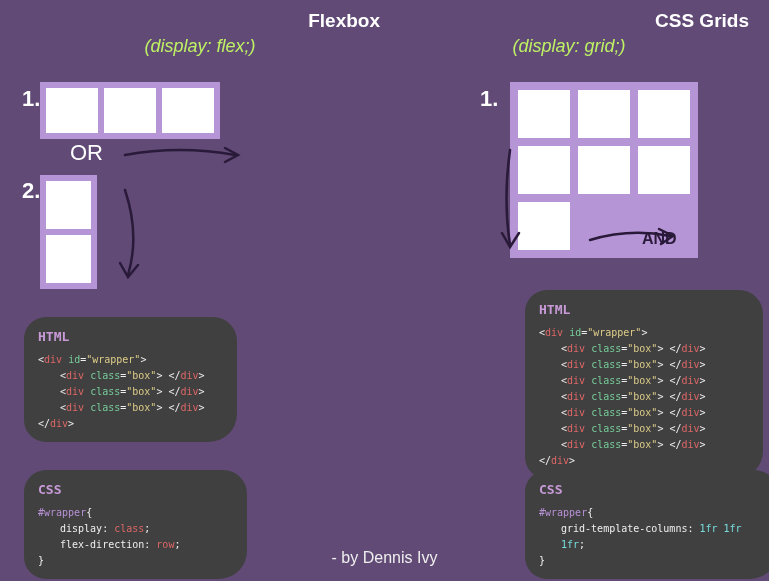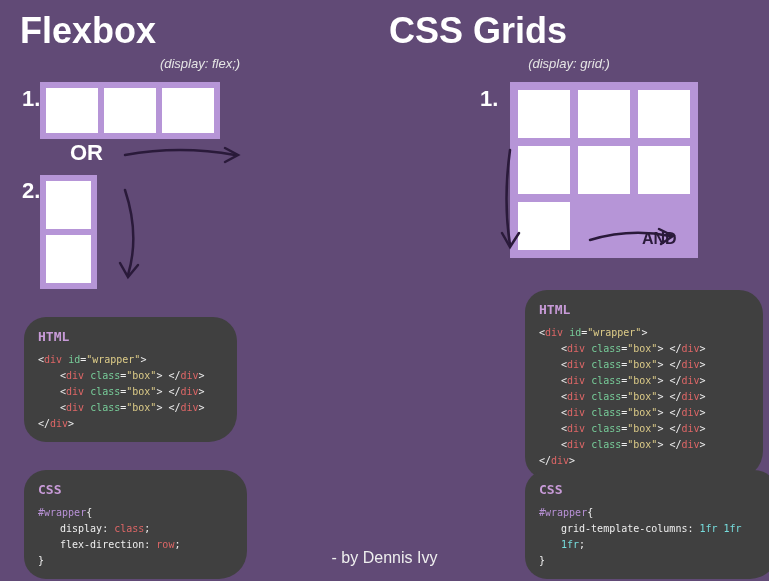--- a/index.html
+++ b/index.html
@@ -1,23 +1,23 @@
 <!DOCTYPE html>
 <html><head>
 <meta charset="utf-8">
 <style>
 body{margin:0;background:#614a76;color:#fff;font-family:Arial,sans-serif;width:769px;height:581px;overflow:hidden;position:relative}
 .col{position:absolute;top:10px;width:360px}
 .left{left:20px}.right{right:20px}
-h1{text-align:left;margin:0;font-size:36px;font-weight:700}
-.sub{text-align:center;font-style:italic;margin:4px 0 12px;font-size:13px;color:#e5e5e5}
+h1{text-align:right;margin:0;font-size:19px;font-weight:700}
+.sub{text-align:center;font-style:italic;margin:4px 0 12px;font-size:18px;color:#bef264}
 .num{position:absolute;font-size:22px;font-weight:700}
 .flexrow{position:absolute;left:40px;top:82px;background:#b695d7;padding:6px;display:flex;gap:6px}
 .flexrow .box{width:52px;height:45px;background:#fff}
-.or-label{position:absolute;left:70px;top:140px;font-size:22px;font-weight:700}
+.or-label{position:absolute;left:70px;top:140px;font-size:22px;font-weight:400}
 .flexcol{position:absolute;left:40px;top:175px;background:#b695d7;padding:6px;display:flex;flex-direction:column;gap:6px}
 .flexcol .box{width:45px;height:48px;background:#fff}
 .grid{position:absolute;left:510px;top:82px;background:#b695d7;padding:8px;display:grid;grid-template-columns:repeat(3,52px);gap:8px}
 .grid .box{width:52px;height:48px;background:#fff}
 .and-label{position:absolute;left:642px;top:230px;font-size:16px;font-weight:700;color:#2a1a3a}
 .codecard{position:absolute;background:#404040;border-radius:22px 24px 28px 22px;padding:10px 14px;font-family:Consolas,monospace;font-size:10px;line-height:1.6}
 .codecard .ttl{color:#c89bd8;font-size:13px;font-weight:700;margin:0 0 4px}
 .t-red{color:#d66}.t-grn{color:#7c9}.t-yel{color:#dc8}.t-wht{color:#eee}.t-pur{color:#b891d6}.t-cyan{color:#7dd}
 .ind{padding-left:22px;display:block}
 .credit{position:absolute;bottom:14px;left:50%;transform:translateX(-50%);font-size:16px;color:#eee}

